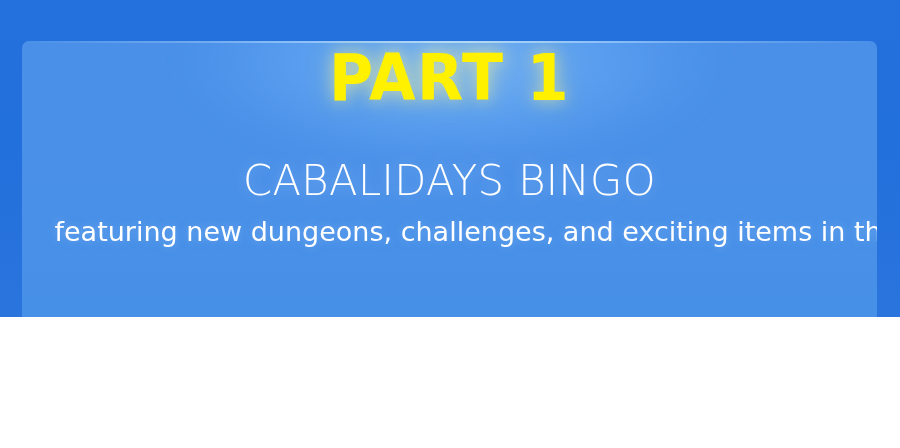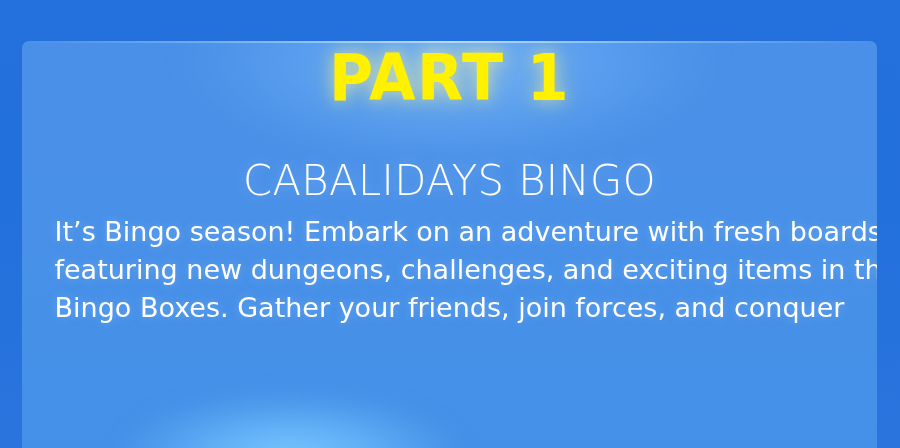--- a/index.html
+++ b/index.html
@@ -5,21 +5,21 @@
 <style>
   html, body {
     margin: 0;
     padding: 0;
     background: #ffffff;
   }
 
   .screen {
     position: relative;
     width: 900px;
-    height: 448px;
+    height: 317px;
     overflow: hidden;
     background: #bef264;
     font-family: "DejaVu Sans", "Liberation Sans", sans-serif;
     -webkit-font-smoothing: antialiased;
   }
 
   
   .outer-frame {
     position: absolute;
     inset: 0;
@@ -167,20 +167,18 @@
     <div class="panel-top-glow"></div>
     <div class="bottom-glow"></div>
 
     <div class="content">
 
       <h1 class="title">PART 1</h1>
 
       <h2 class="subtitle">CABALIDAYS BINGO</h2>
 
       <p class="body-copy">
-        <span class="line">It’s Bingo season! Embark on an adventure with fresh boards</span>
         <span class="line">featuring new dungeons, challenges, and exciting items in the</span>
-        <span class="line">Bingo Boxes. Gather your friends, join forces, and conquer</span>
       </p>
 
     </div>
   </div>
 </div>
 
 </body></html>

